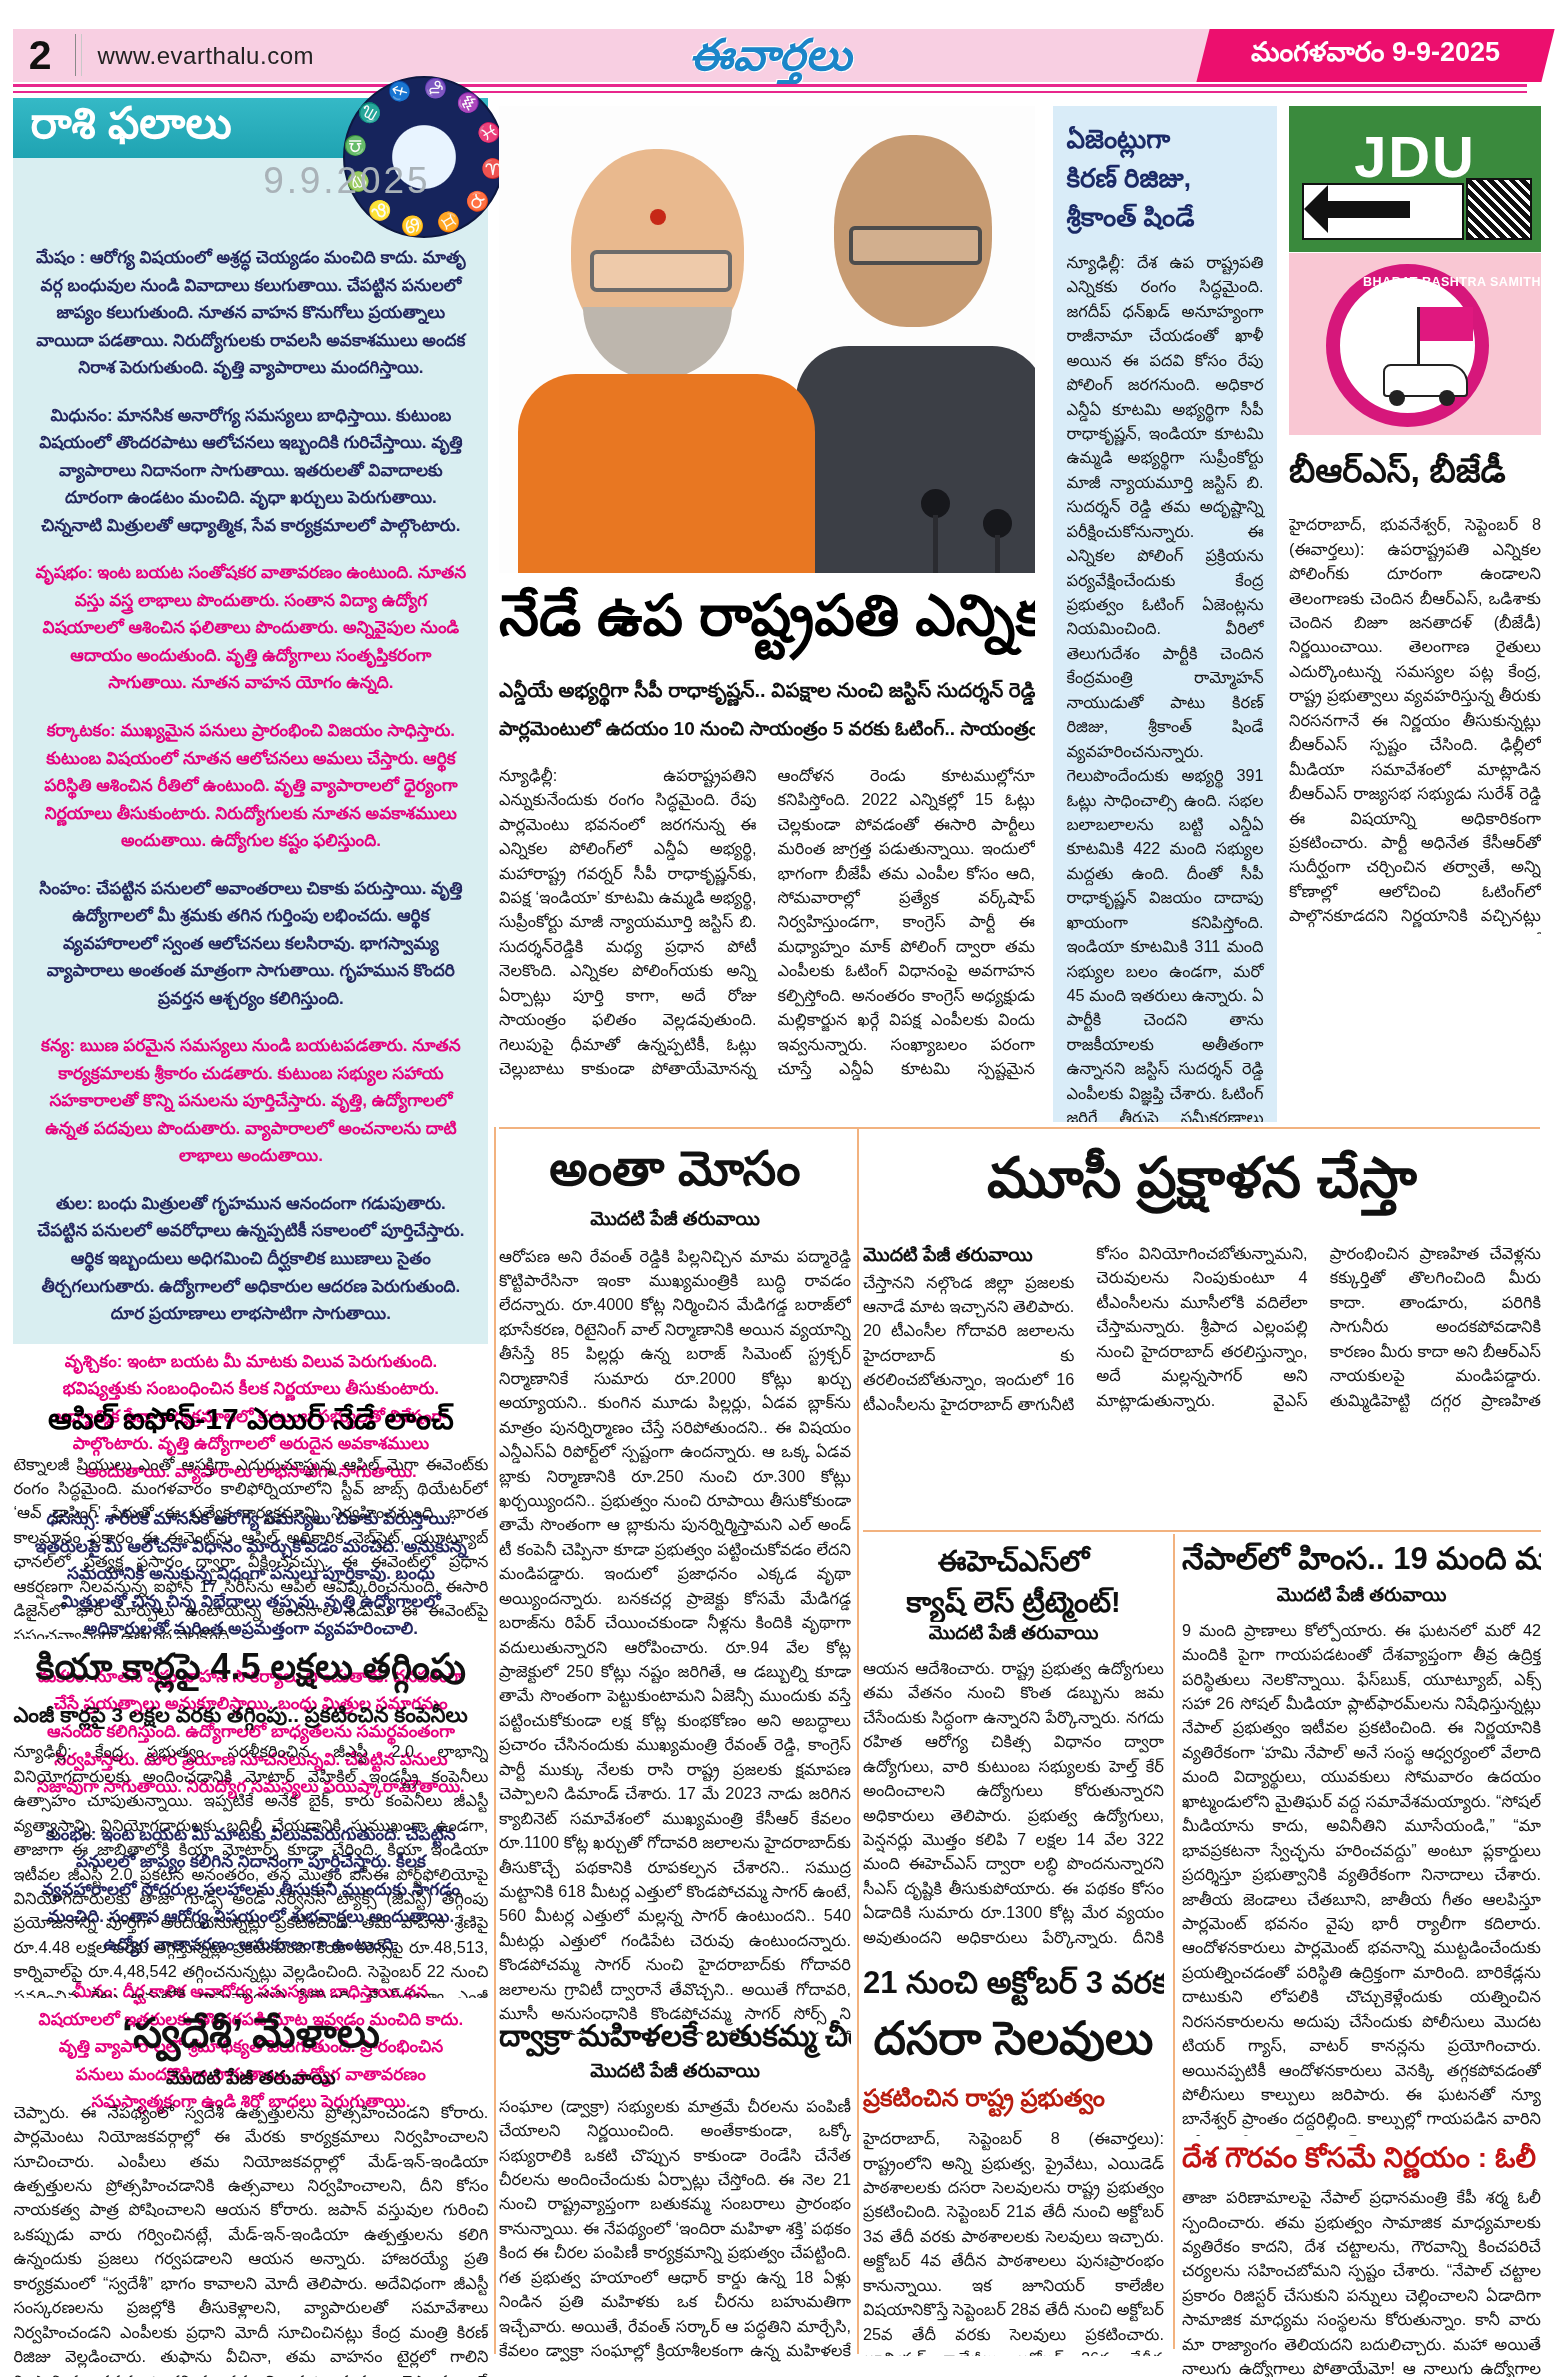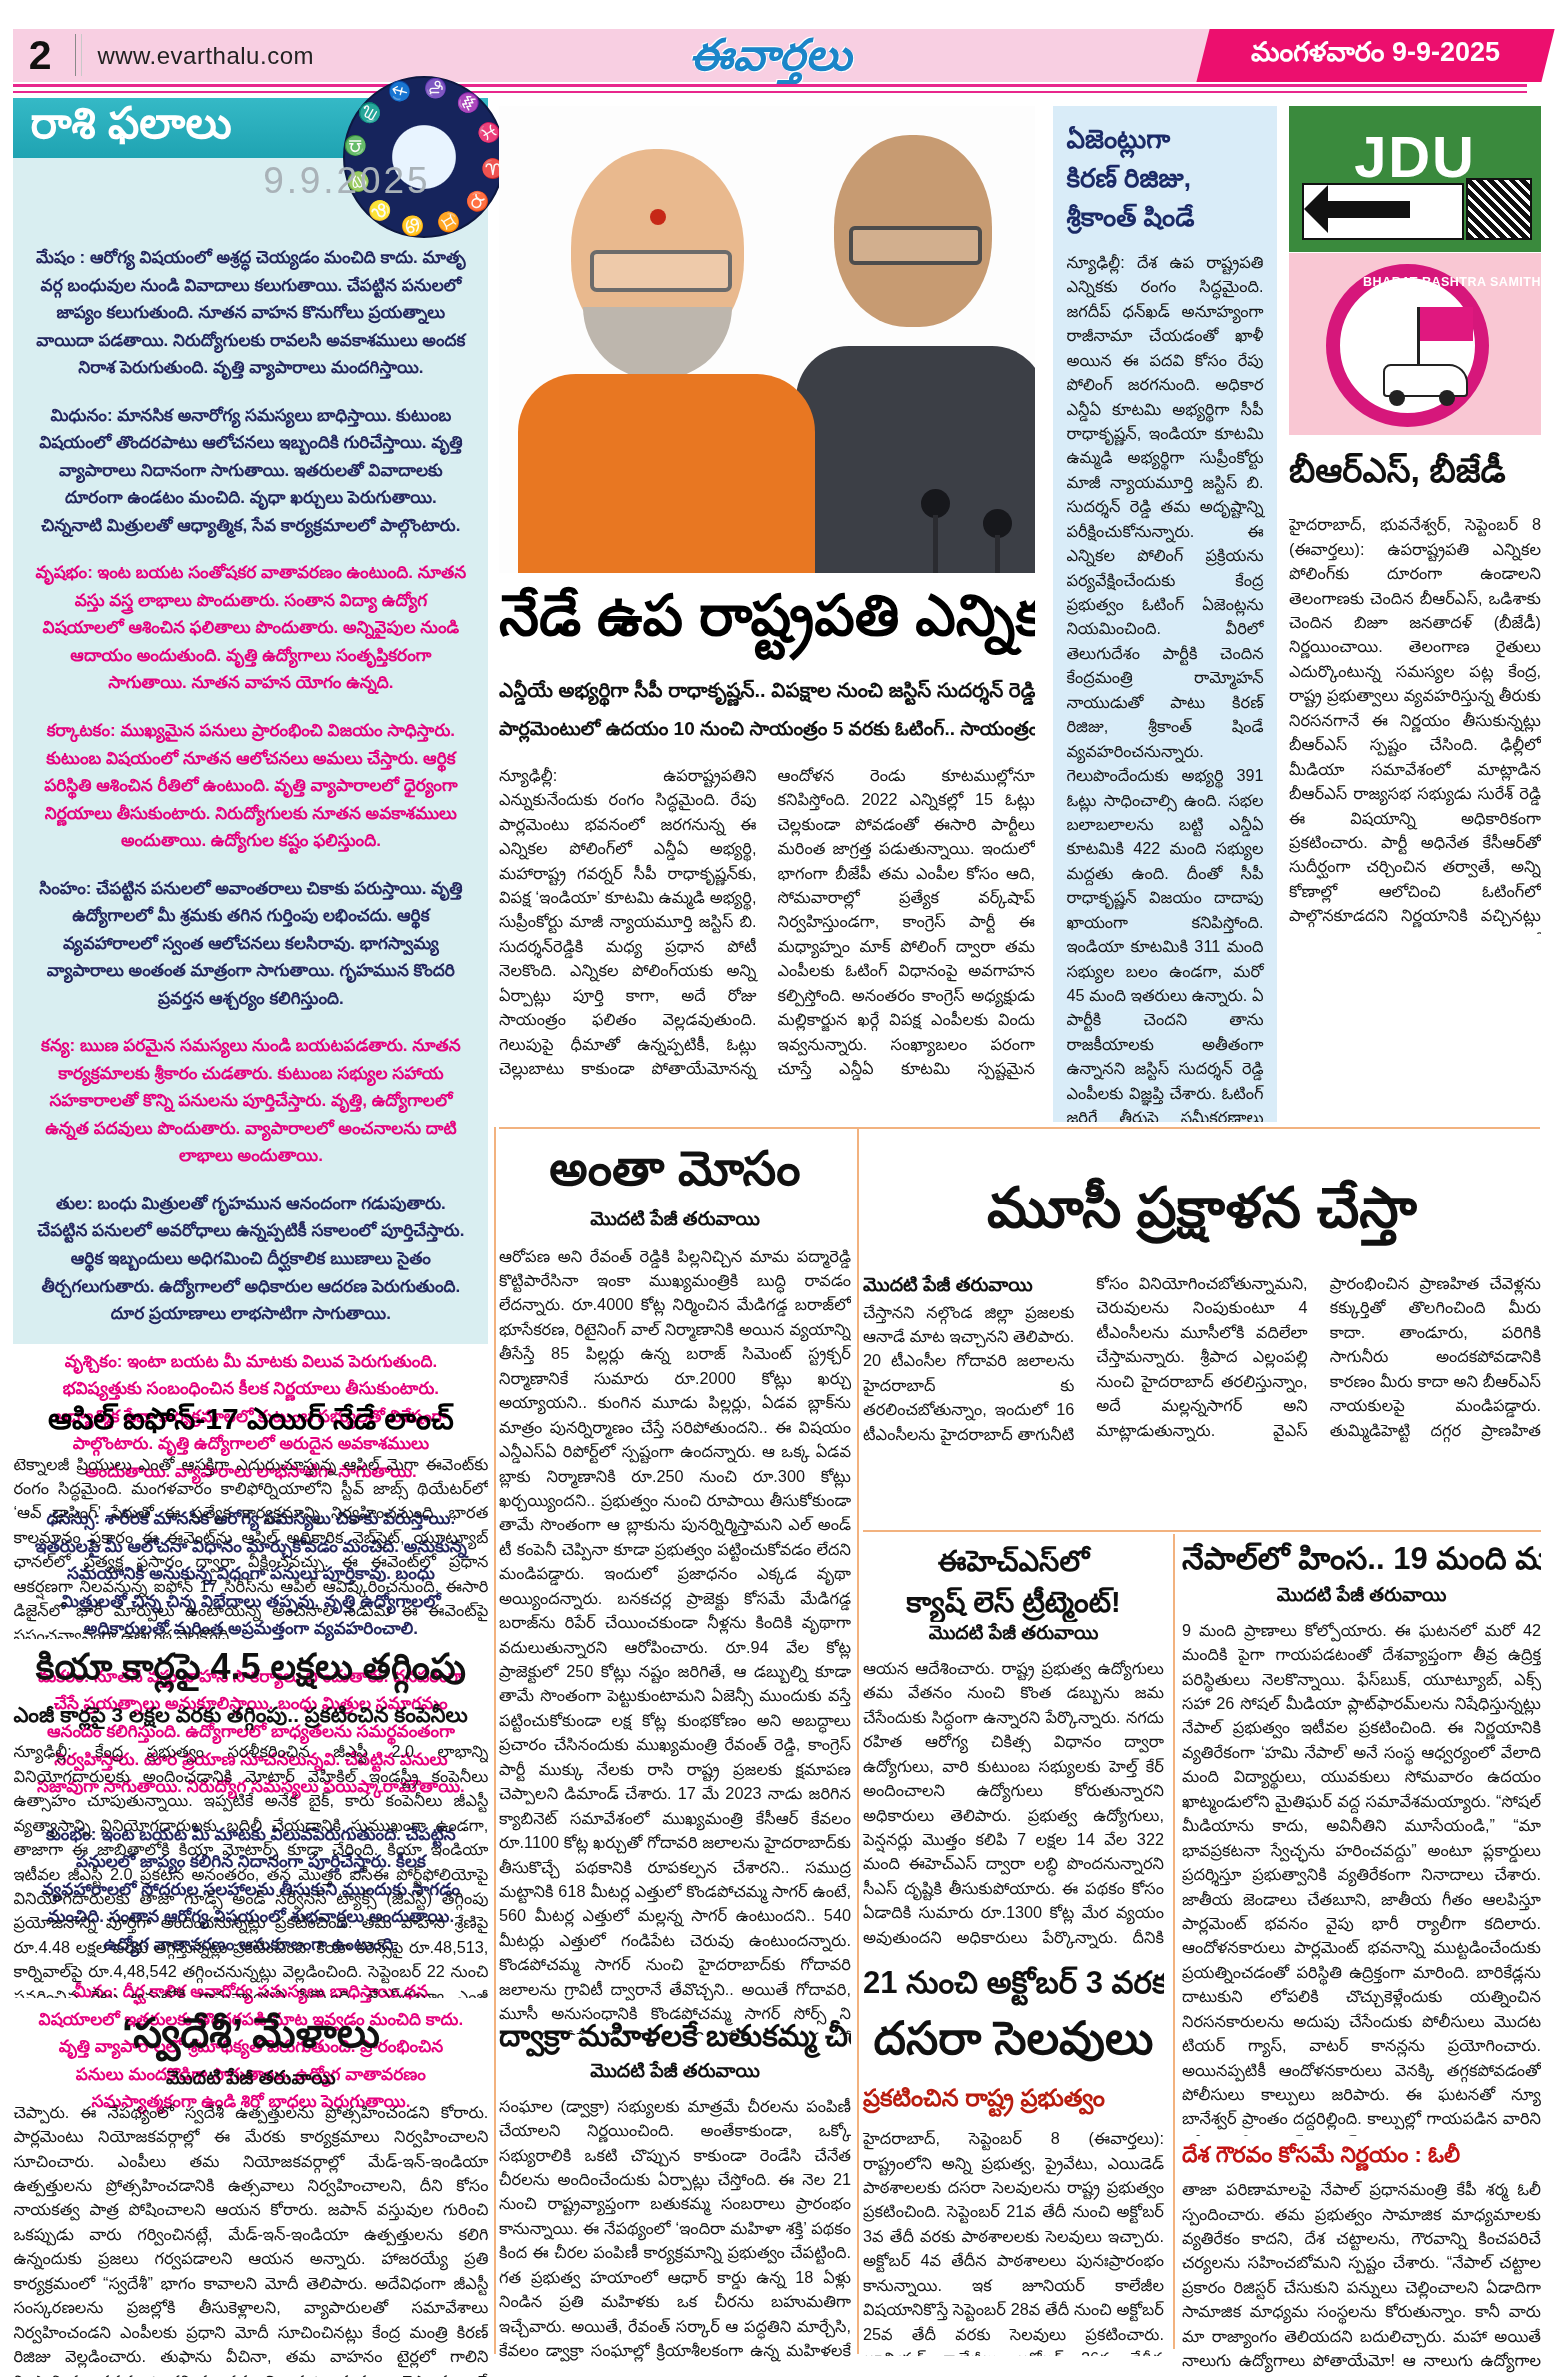--- a/index.html
+++ b/index.html
@@ -98,35 +98,35 @@
   .poll-body{margin-top:14.4px;height:422px;overflow:hidden;}
   
   .hline{position:absolute;height:0;border-top:2.4px solid #f2b27f;}
   .vline{position:absolute;width:0;border-left:2.4px solid #f2b27f;}
   .mosam{position:absolute;left:499px;top:1141px;width:352px;}
   .mosam-h{font-size:48px;font-weight:bold;}
   .mosam-body{margin-top:9.6px;height:791px;overflow:hidden;}
   .batu{position:absolute;left:499px;top:2019px;width:352px;}
   .batu-h{font-size:30px;font-weight:bold;}
   .batu-body{margin-top:7.7px;height:268px;overflow:hidden;}
-  .musi{position:absolute;left:863px;top:1145px;width:678px;margin-top:30px;}
+  .musi{position:absolute;left:863px;top:1145px;width:678px;}
   .musi-h{font-size:56px;font-weight:bold;}
   .musi-cols{margin-top:17px;column-count:3;column-gap:22px;height:192px;overflow:hidden;}
   .ehs{position:absolute;left:863px;top:1541px;width:301px;}
   .ehs-h{font-size:29px;font-weight:bold;line-height:1.4;}
   .ehs-body{margin-top:7.7px;height:297px;overflow:hidden;}
   .dasara{position:absolute;left:863px;top:1965px;width:301px;}
   .das-h1{font-size:31px;font-weight:bold;}
   .das-h2{font-size:46px;font-weight:bold;margin-top:2.9px;}
   .das-sub{font-size:24px;font-weight:bold;color:#b81d10;margin-top:8.6px;}
   .das-body{margin-top:7.7px;height:230px;overflow:hidden;}
   .nepal{position:absolute;left:1182px;top:1541px;width:359px;}
   .nepal-h{font-size:31px;font-weight:bold;}
   .nepal-b1{margin-top:7.7px;height:518px;overflow:hidden;}
-  .nepal-red{font-size:22px;font-weight:bold;color:#c21414;margin:6.7px 0 3.8px 0;}
+  .nepal-red{font-size:28px;font-weight:bold;color:#c21414;margin:6.7px 0 3.8px 0;}
   .nepal-b2{height:249px;overflow:hidden;}
 </style>
 </head>
 <body>
 
 <div class="page">
 
   <div class="header-bar">
     <div class="page-num">2</div>
     <div class="pn-sep"></div>

